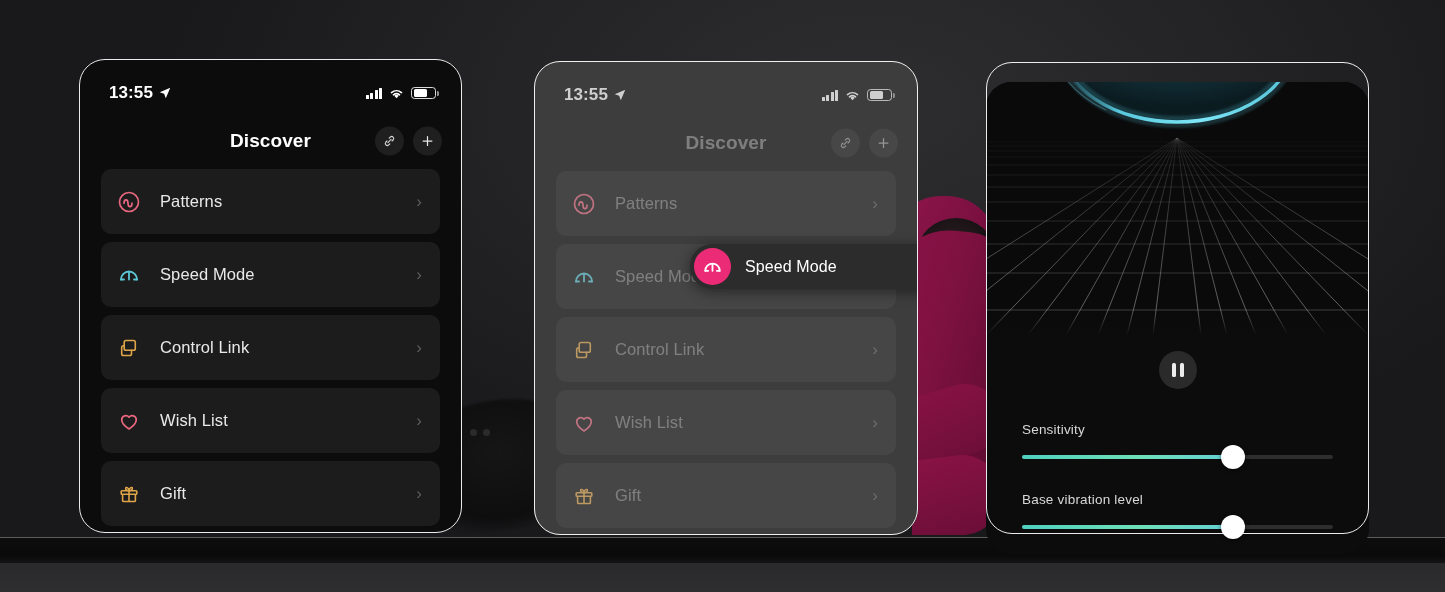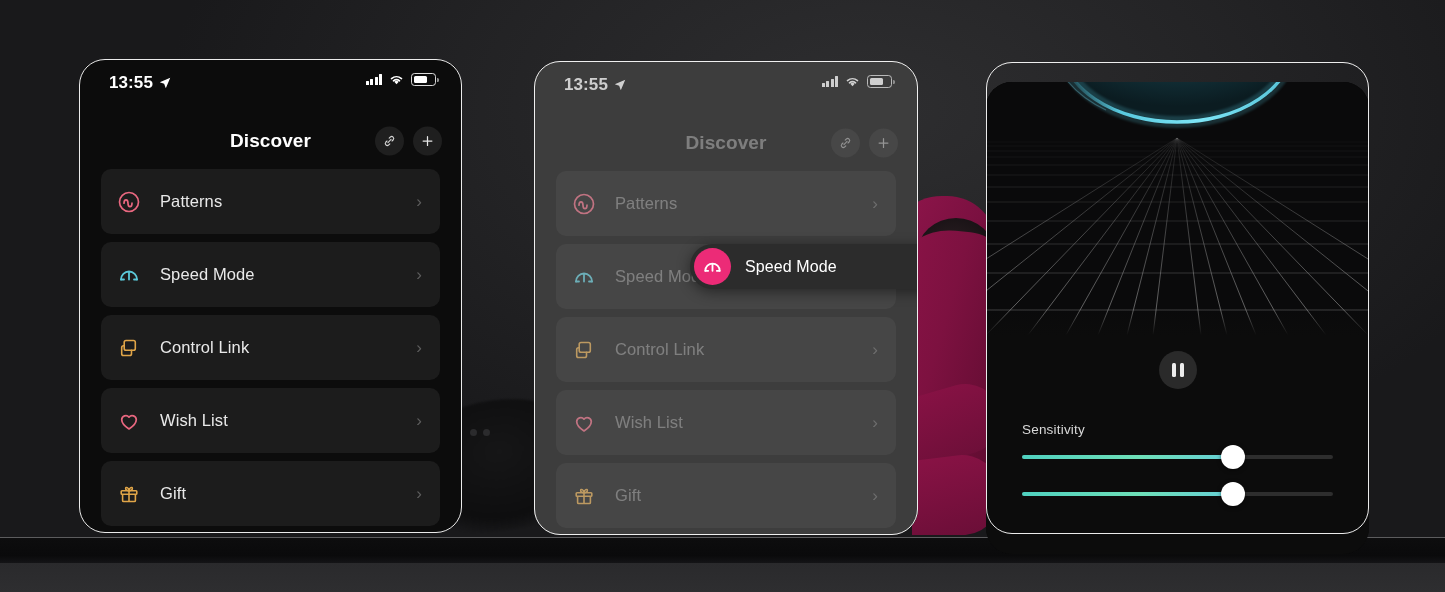--- a/index.html
+++ b/index.html
@@ -126,21 +126,21 @@
   .screen {
     position: absolute;
     inset: 0;
     background: #0c0c0c;
   }
 
   
   .statusbar {
     height: 54px;
     display: flex;
-    align-items: flex-start;
+    align-items: center;
     justify-content: space-between;
     padding: 14px 26px 0 30px;
   }
   .status-left {
     display: flex;
     align-items: center;
     gap: 5px;
     color: #fff;
     font-size: 17px;
     font-weight: bold;
@@ -689,20 +689,21 @@
 
     <div class="sliders">
       <div class="slider-block">
         <div class="slider-label">Sensitivity</div>
         <div class="slider-track">
           <div class="slider-fill" id="fill0" style="width: 68%;"></div>
           <div class="slider-thumb" id="thumb0" style="left: 68%;"></div>
         </div>
       </div>
       <div class="slider-block">
+        <div class="slider-label">Base vibration level</div>
         <div class="slider-track">
           <div class="slider-fill" id="fill1" style="width: 68%;"></div>
           <div class="slider-thumb" id="thumb1" style="left: 68%;"></div>
         </div>
       </div>
     </div>
 
   </div>
 </div>
 <div class="phone-border" id="phone3b"></div>

